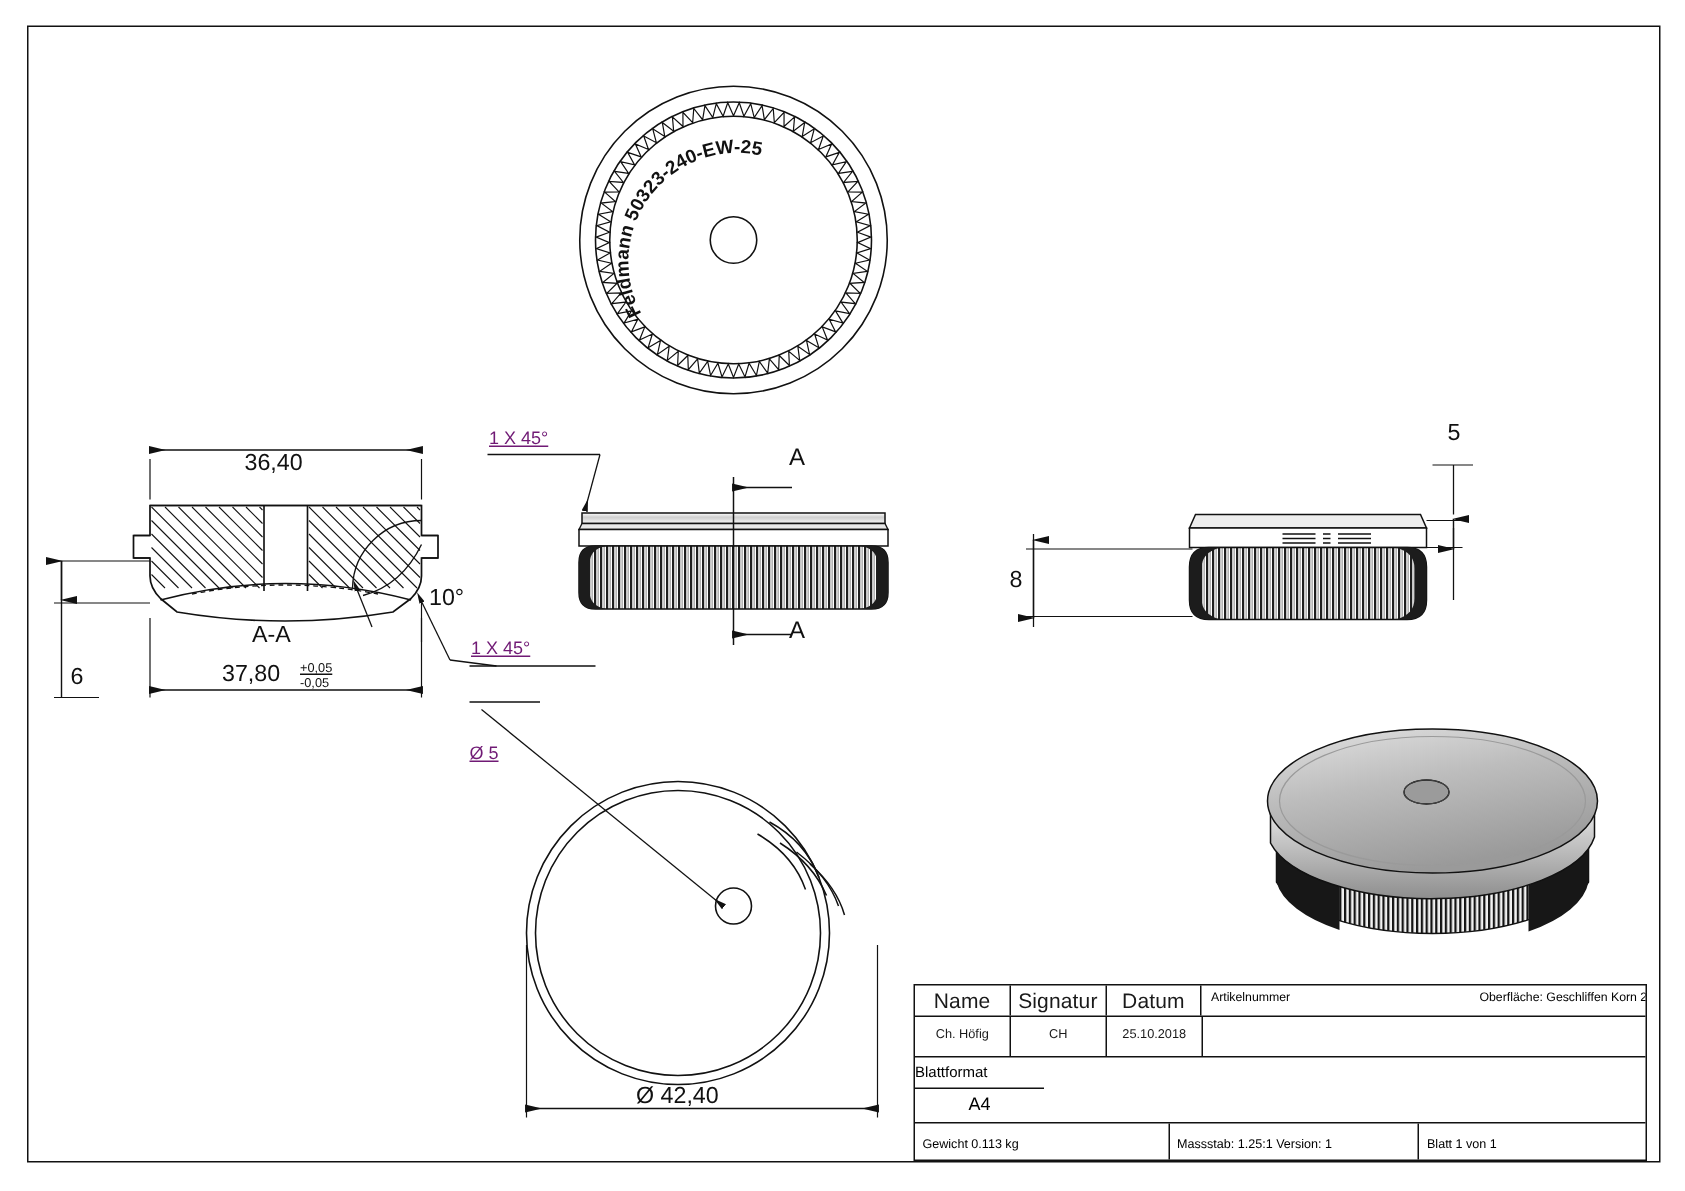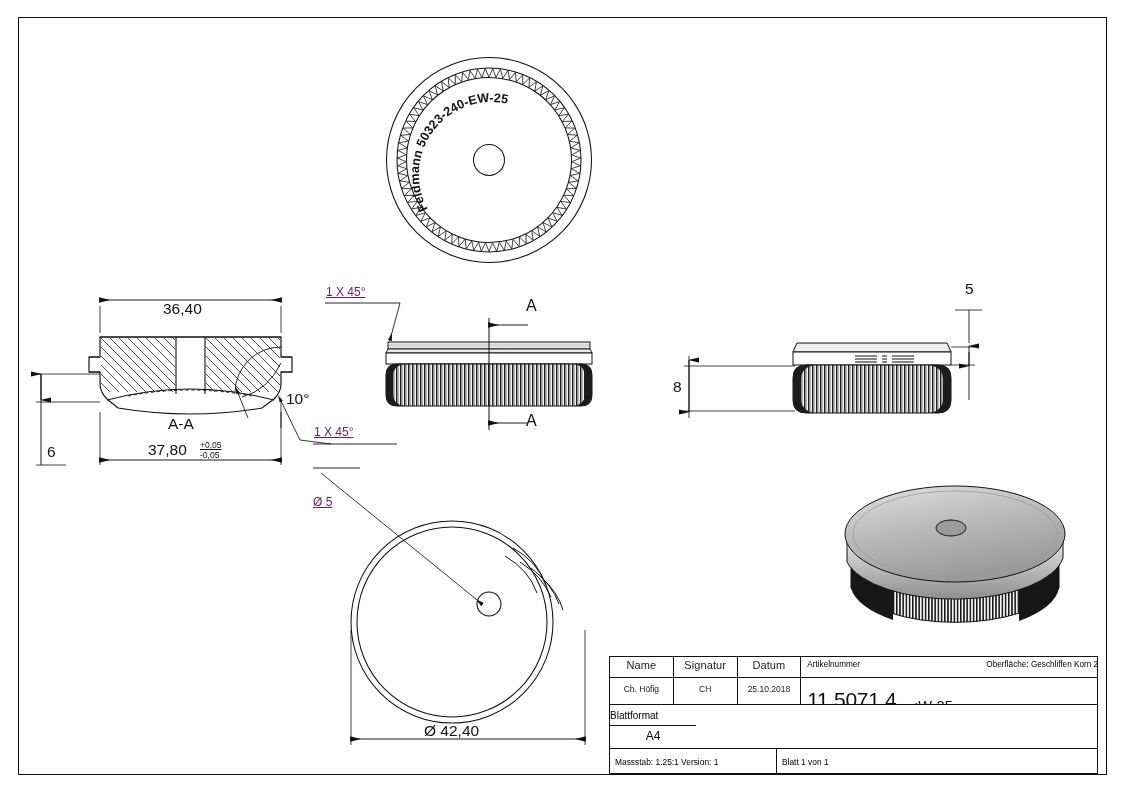--- a/index.html
+++ b/index.html
@@ -40,21 +40,21 @@
   }
   .tb-row { display: flex; width: 100%; }
   .tb-cell {
     position: relative;
     border-right: 1.1px solid #111;
     padding: 2px 5px;
     overflow: hidden;
   }
   .tb-cell.last { border-right: none; }
   .tb-hdr {
-    font-size: 11px; color: #1a1a1a; text-align: center;
+    font-size: 14px; color: #1a1a1a; text-align: center;
     letter-spacing: .1px;
   }
   .tb-val {
     font-size: 8.5px; color: #1a1a1a; text-align: center;
   }
   .r1 { height: 21px; border-bottom: 1.1px solid #111; }
   .r2 { height: 27px; border-bottom: 1.3px solid #111; }
   .r3 { height: 44px; border-bottom: 1.3px solid #111; }
   .r4 { height: 24px; }
   .c-name { width: 64px; }
@@ -436,34 +436,33 @@
     <div class="tb-row r2">
       <div class="tb-cell c-name">
         <div class="tb-val" style="padding-top:4px">Ch. Höfig</div>
       </div>
       <div class="tb-cell c-sig">
         <div class="tb-val" style="padding-top:4px">CH</div>
       </div>
       <div class="tb-cell c-dat">
         <div class="tb-val" style="padding-top:4px">25.10.2018</div>
       </div>
-      <div class="tb-cell c-rest last">
-        <div id="artnr-big">11.5071.4</div>
-        <div id="artnr-suffix">:W-25</div>
-      </div>
     </div>
 
     <div class="tb-row r3">
       <div class="tb-cell c-blatt last" style="padding:0">
         <div id="blattformat-lbl">Blattformat</div>
         <div id="blattformat-val">A4</div>
       </div>
     </div>
 
     <div class="tb-row r4">
+      <div class="tb-cell c-gew">
+        <div class="tb-small">Gewicht 0.113 kg</div>
+      </div>
       <div class="tb-cell c-mass">
         <div class="tb-small">Massstab: 1.25:1    Version: 1</div>
       </div>
       <div class="tb-cell c-blattn last">
         <div class="tb-small">Blatt 1 von 1</div>
       </div>
     </div>
 
   </div>
 

